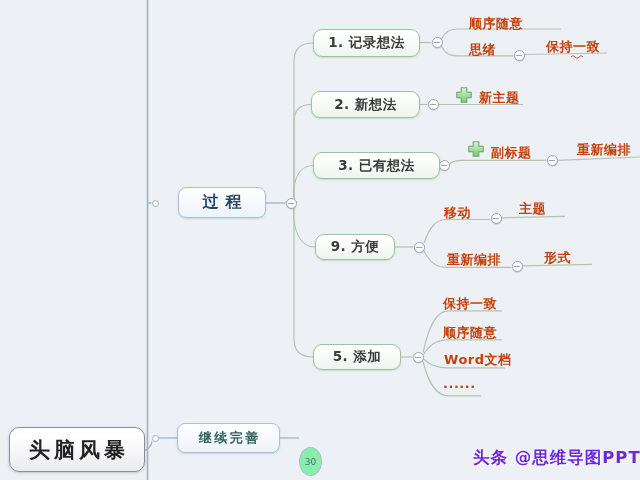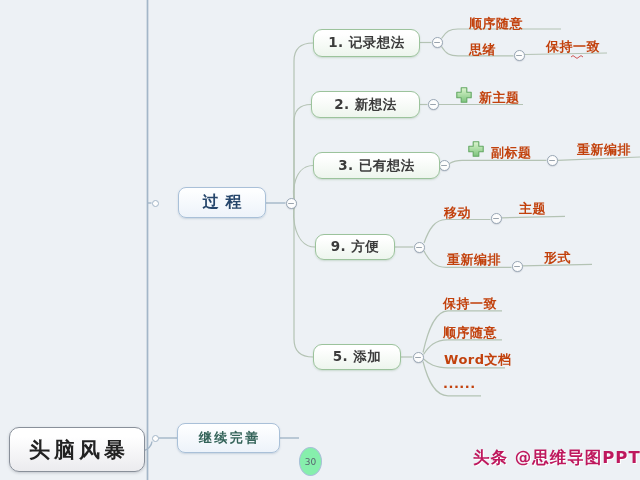--- a/index.html
+++ b/index.html
@@ -54,21 +54,21 @@
   }
   .badge{
     position:absolute;left:299px;top:431px;width:23px;height:29px;
     border:1.2px solid #a9c0d8;border-radius:50%;background:#86efac;
     box-sizing:border-box;display:flex;align-items:center;justify-content:center;
     font:9px "DejaVu Sans",sans-serif;color:#5a6470;margin-top:16px;
   }
   .plus-icon{position:absolute;width:16px;height:16px;}
   .watermark{
     position:absolute;left:473px;top:447px;
-    font:bold 16.5px "DejaVu Sans",sans-serif;color:#be185d;
+    font:bold 16.5px "DejaVu Sans",sans-serif;color:#6d28d9;
     letter-spacing:1px;white-space:nowrap;
     text-shadow:1px 1px 0 #ffffff;
   }
 </style>
 </head>
 <body>
 
 <div class="canvas">
 
   <svg class="lines" width="640" height="480">

